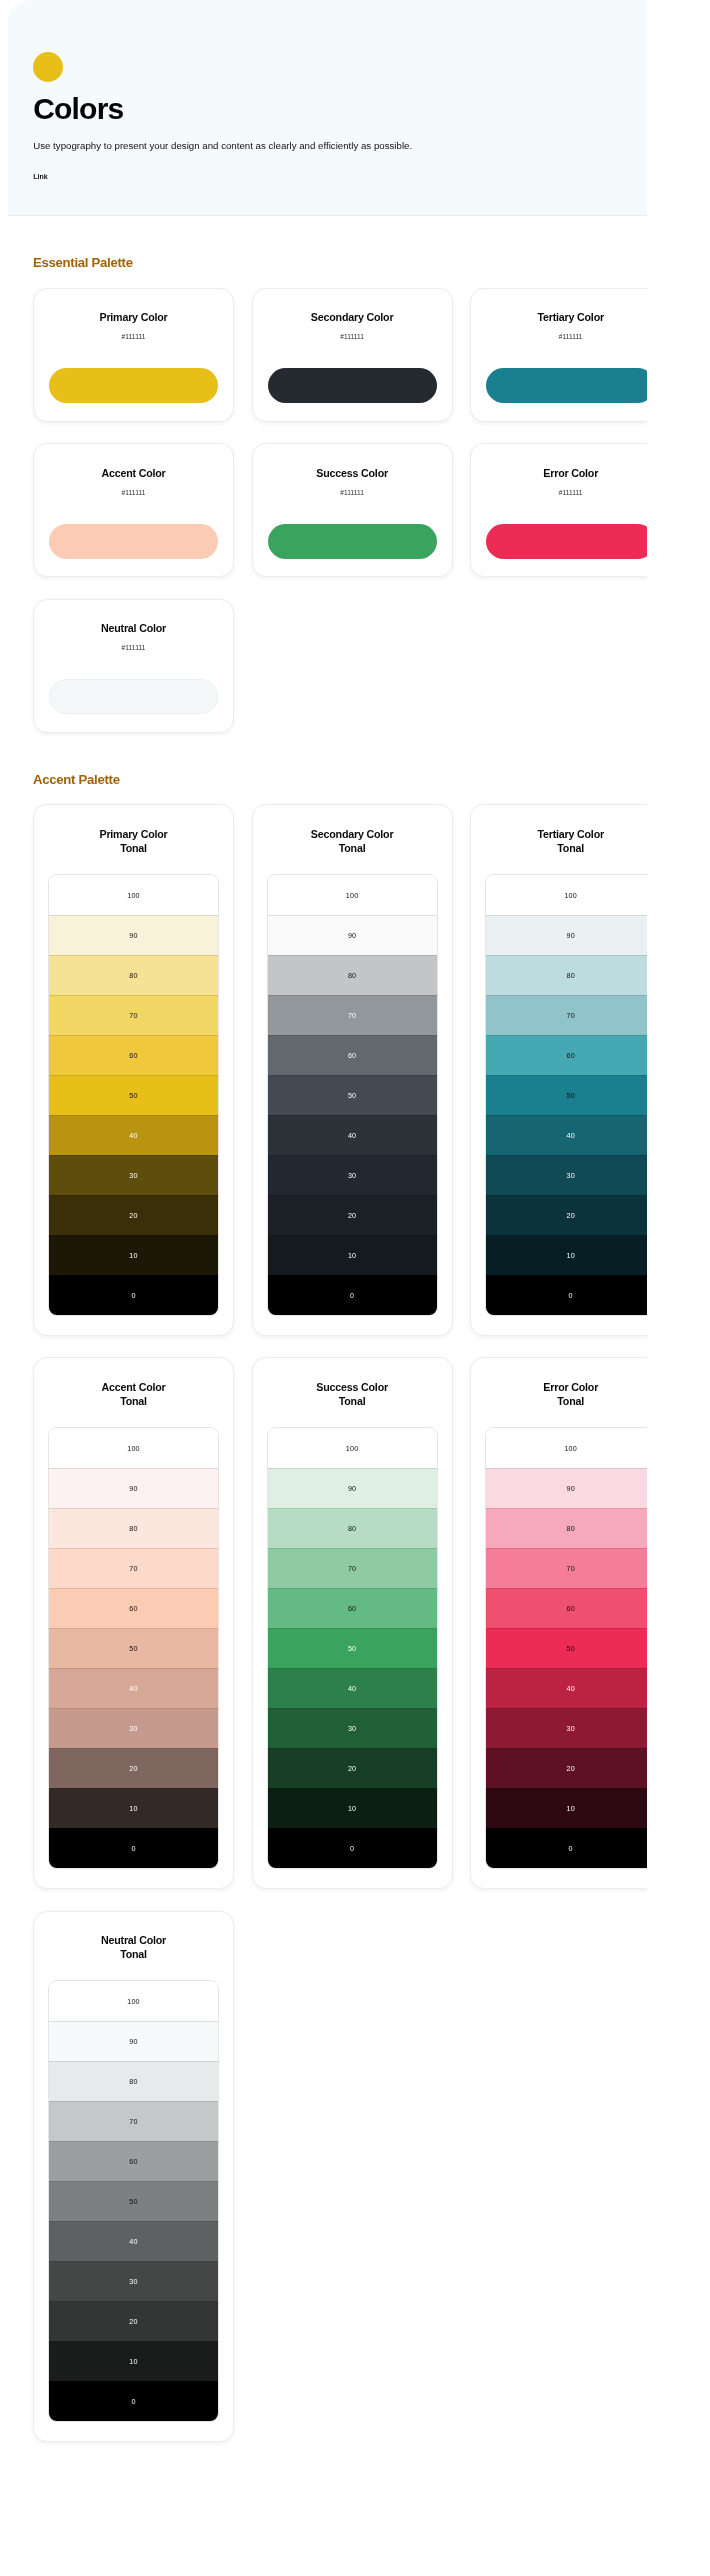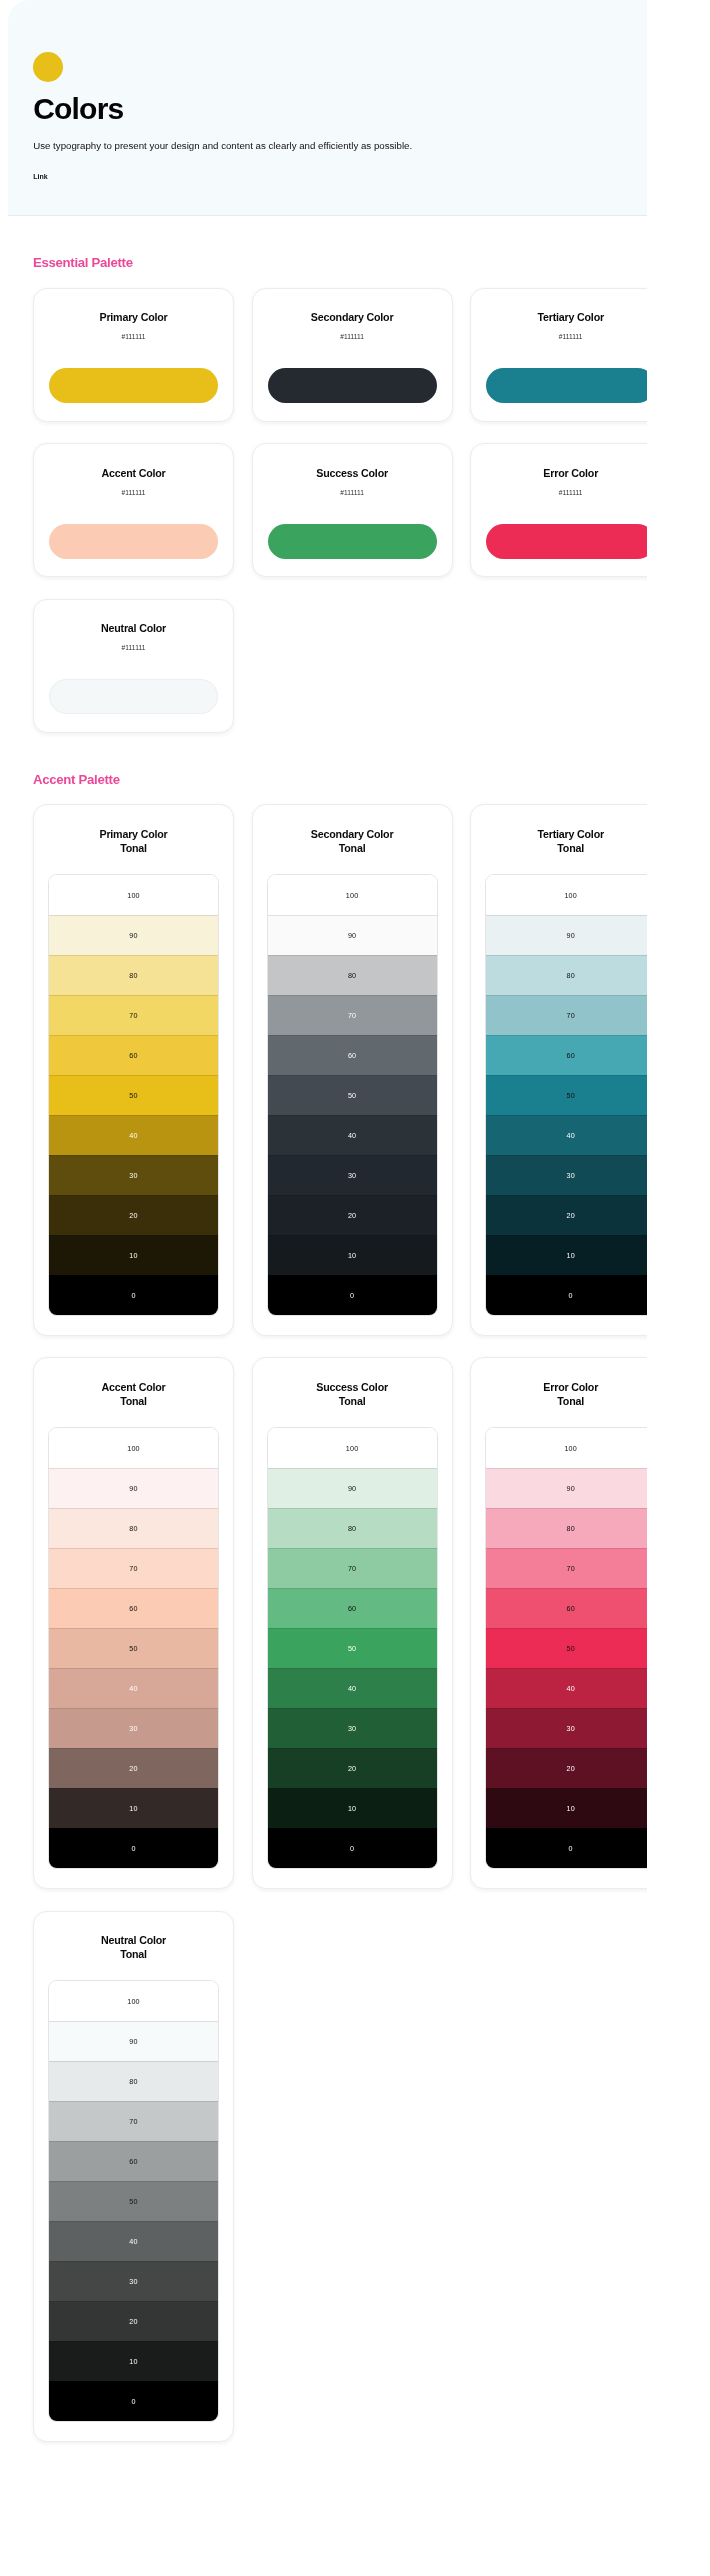--- a/index.html
+++ b/index.html
@@ -56,21 +56,21 @@
     color: #111111;
     text-decoration: none;
     display: inline-block;
   }
 
   
   .section-title {
     font-size: 13.2px;
     font-weight: 700;
     letter-spacing: -0.3px;
-    color: #ec4899;
+    color: #a16207;
     margin: 39px 0 17.6px 33px;
   }
 
   .card-grid {
     display: grid;
     grid-template-columns: repeat(3, 201px);
     column-gap: 17.6px;
     row-gap: 21.4px;
     margin-left: 33px;
   }

